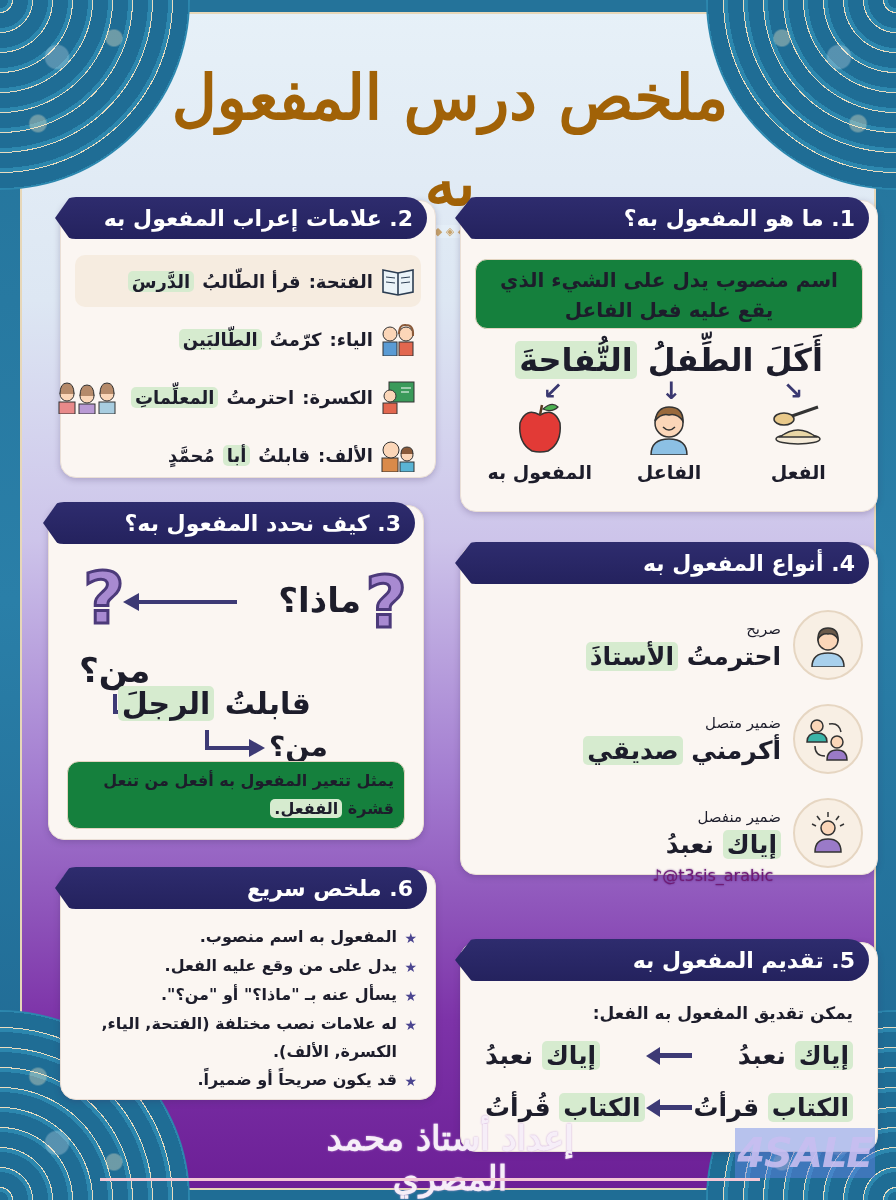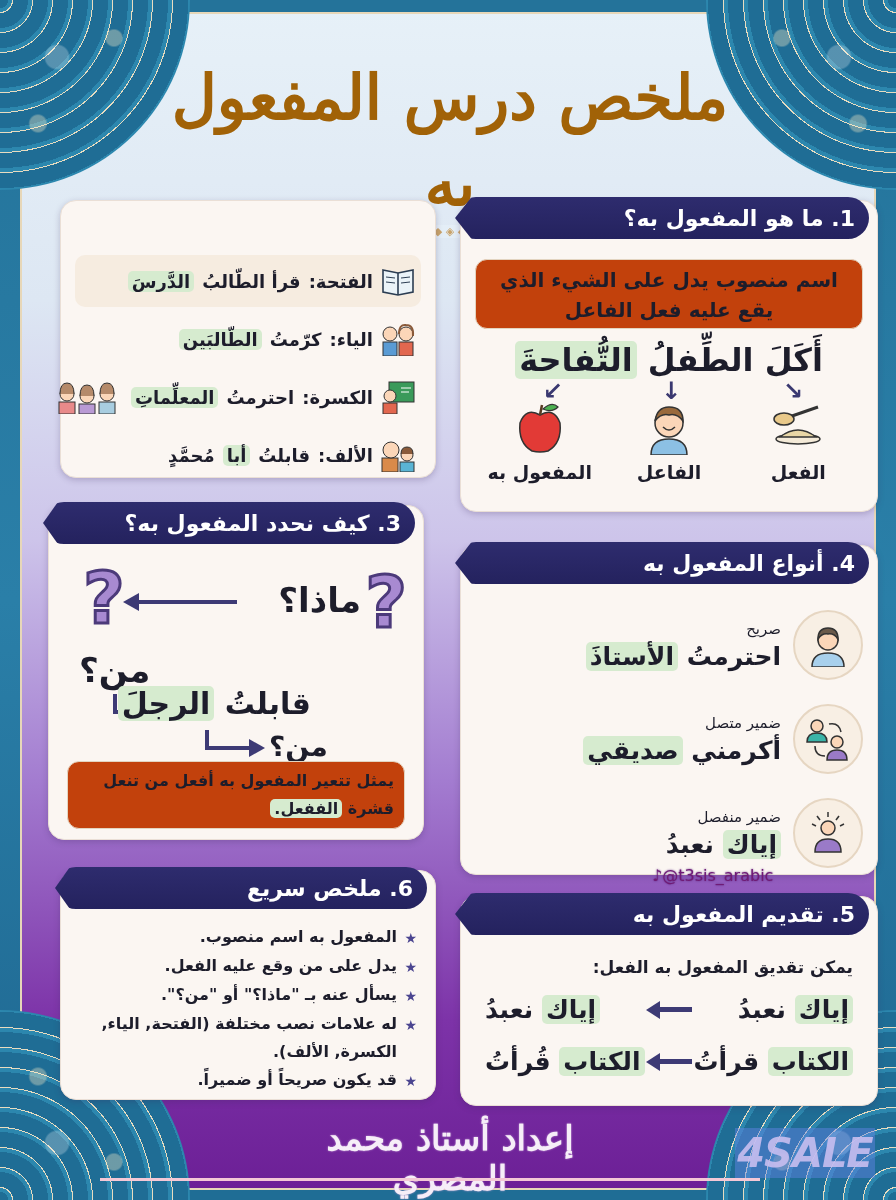--- a/index.html
+++ b/index.html
@@ -75,21 +75,21 @@
     color: #fff; font-weight: bold; font-size: 22px;
     display: flex; align-items: center; justify-content: flex-start;
     padding: 0 14px;
     border-radius: 22px 22px 22px 22px;
     clip-path: polygon(4% 0, 100% 0, 100% 100%, 4% 100%, 0 50%);
   }
   .card-body { position: absolute; top: 48px; left: 14px; right: 14px; bottom: 10px; }
 
   .hl { background: #d6ebcf; border-radius: 5px; padding: 0 4px; }
   .muted-box {
-    background: #c2410c; border: 1px solid #e3d4c0; border-radius: 12px;
+    background: #15803d; border: 1px solid #e3d4c0; border-radius: 12px;
   }
 
   
   #card1 { left: 460px; top: 200px; width: 418px; height: 312px; }
   #card1 .def {
     position: absolute; top: 10px; left: 0; right: 0; height: 70px;
     font-size: 20px; font-weight: bold; text-align: center; line-height: 30px; padding-top: 5px;
   }
   #card1 .sentence {
     position: absolute; top: 92px; left: 0; right: 0; text-align: center;
@@ -138,21 +138,21 @@
   .type-row .avatar {
     width: 70px; height: 70px; border-radius: 50%; background: #f8efe4;
     border: 2px solid #e6d6c2; flex: 0 0 70px; display: flex; align-items: center; justify-content: center;
     margin-left: 12px;
   }
   .type-row .txt { display: flex; flex-direction: column; align-items: flex-start; }
   .type-row .small { font-size: 15px; font-weight: normal; margin-bottom: 4px; }
   .type-row .big { font-size: 25px; font-weight: bold; }
 
   
-  #card5 { left: 460px; top: 896px; width: 418px; height: 210px; }
+  #card5 { left: 460px; top: 942px; width: 418px; height: 210px; }
   #card5 .intro { position: absolute; top: 12px; right: 10px; font-size: 17px; font-weight: bold; }
   .ex-row { position: absolute; left: 0; right: 0; display: flex; flex-direction: row; align-items: center; justify-content: space-between; font-size: 25px; font-weight: bold; padding: 0 10px; }
   .ex-arrow { display: inline-flex; align-items: center; direction: ltr; }
   .ex-arrow .shaft { width: 32px; height: 5px; background: #3d3a75; }
   .ex-arrow .head { width: 0; height: 0; border-top: 9px solid transparent; border-bottom: 9px solid transparent; border-left: 14px solid #3d3a75; }
   
   .ex-arrow.to-left { transform: scaleX(-1); }
 
   
   #card6 { left: 60px; top: 870px; width: 376px; height: 230px; }
@@ -248,20 +248,21 @@
               <path d="M31 10 Q40 2 46 8 Q40 14 31 10Z" fill="#4caf50" stroke="#333" stroke-width="1.2"></path>
             </svg>
         </div>
         <div class="lbl">المفعول به</div>
       </div>
     </div>
   </div>
 </section>
 
 <section class="card" id="card2">
+  <div class="card-header">2. علامات إعراب المفعول به</div>
   <div class="card-body" style="top:54px;">
     <div class="mark-row">
       <span class="icon-box">
         <svg width="34" height="34" viewBox="0 0 34 34">
             <path d="M2 6 L17 9 L32 6 L32 28 L17 31 L2 28Z" fill="#eaf3f8" stroke="#2b3d52" stroke-width="1.6"></path>
             <line x1="17" y1="9" x2="17" y2="31" stroke="#2b3d52" stroke-width="1.6"></line>
             <line x1="5" y1="13" x2="14" y2="14" stroke="#2b3d52"></line>
             <line x1="5" y1="18" x2="14" y2="19" stroke="#2b3d52"></line>
             <line x1="20" y1="14" x2="29" y2="13" stroke="#2b3d52"></line>
             <line x1="20" y1="19" x2="29" y2="18" stroke="#2b3d52"></line>

